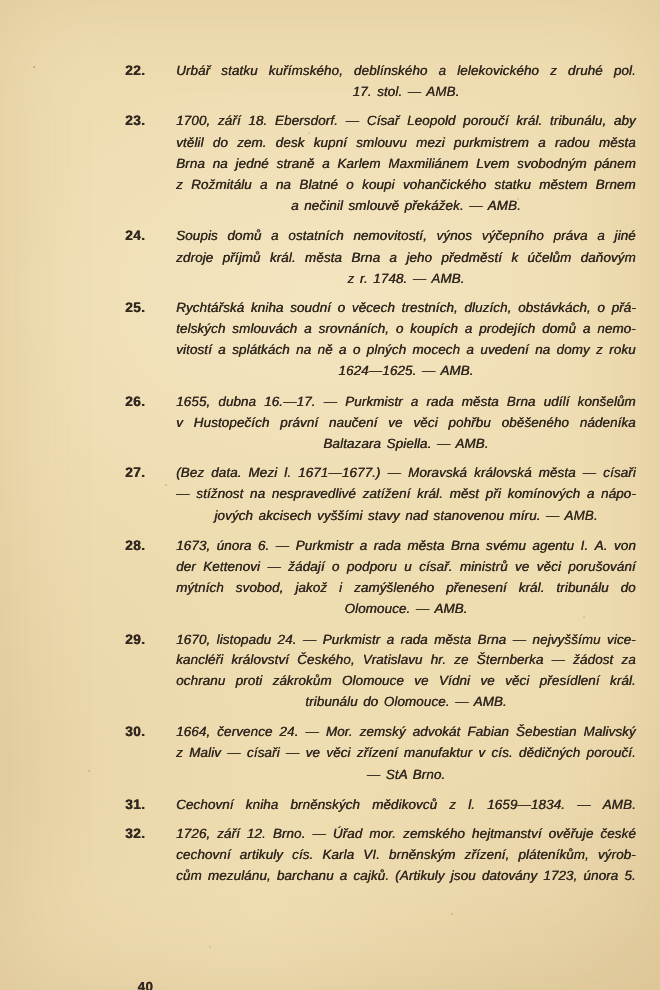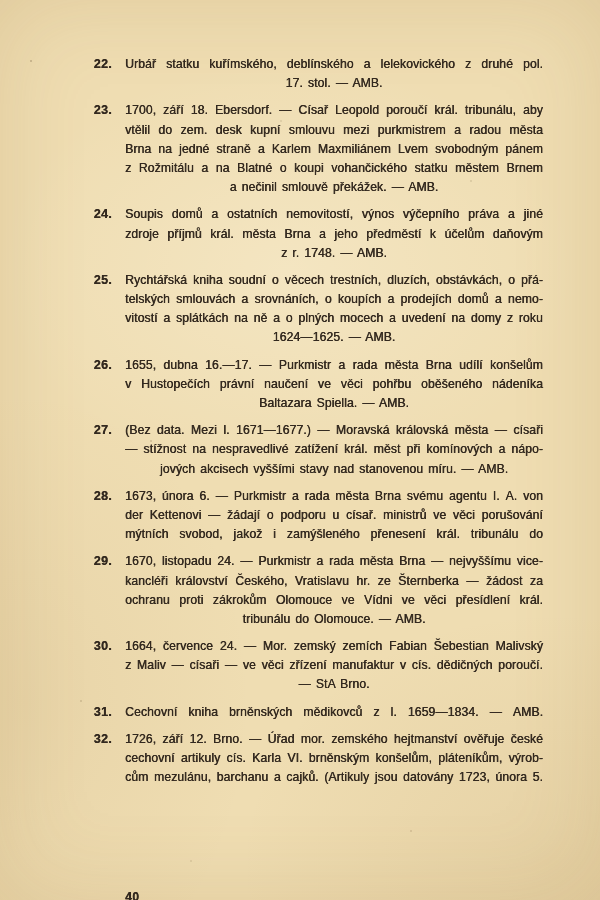--- a/index.html
+++ b/index.html
@@ -13,33 +13,35 @@
       radial-gradient(ellipse 520px 420px at 92% 96%, rgba(150,110,50,0.10), rgba(150,110,50,0) 60%),
       radial-gradient(ellipse 380px 520px at 4% 78%, rgba(150,110,50,0.08), rgba(150,110,50,0) 60%);
     box-shadow: inset 0 0 90px rgba(140,100,40,0.16);
     font-family:"Liberation Sans","DejaVu Sans",sans-serif;
     color:#33291f;
     overflow:hidden;
   }
   .content {
     position:absolute; top:55px; left:0; right:0;
     text-shadow: 0.4px 0 0 currentColor; 
+    padding-left: 20px;
   }
   .entry { display:flex; margin-bottom:8px; }
   .entry-num {
     flex:0 0 112px; width:112px;
     text-align:right;
     font-weight:bold;
     font-size:12.5px; line-height:19.2px;
     letter-spacing:0.3px;
   }
   .entry-body {
-    width:418px; margin-left:13px;
+    width:418px; margin-left:28px;
     font-size:12.2px; line-height:19.2px;
     letter-spacing:0.1px;
+    font-style:italic;
   }
   .line { height:19.2px; overflow:visible; }
   .line.just {
     display:flex; flex-wrap:nowrap;
     justify-content:space-between;
     white-space:nowrap;
   }
   .line.last { text-align:center; word-spacing:1.5px; white-space:nowrap; }
   .page-num {
     position:absolute;
@@ -324,20 +326,21 @@
             <span>mýtních</span>
             <span>svobod,</span>
             <span>jakož</span>
             <span>i</span>
             <span>zamýšleného</span>
             <span>přenesení</span>
             <span>král.</span>
             <span>tribunálu</span>
             <span>do</span>
           </div>
+          <div class="line last">Olomouce. — AMB.</div>
         </div>
       </div>
       <div class="entry">
         <div class="entry-num">29.</div>
         <div class="entry-body">
           <div class="line just">
             <span>1670,</span>
             <span>listopadu</span>
             <span>24.</span>
             <span>—</span>
@@ -380,21 +383,21 @@
       <div class="entry">
         <div class="entry-num">30.</div>
         <div class="entry-body">
           <div class="line just">
             <span>1664,</span>
             <span>července</span>
             <span>24.</span>
             <span>—</span>
             <span>Mor.</span>
             <span>zemský</span>
-            <span>zemích</span>
+            <span>advokát</span>
             <span>Fabian</span>
             <span>Šebestian</span>
             <span>Malivský</span>
           </div>
           <div class="line just">
             <span>z</span>
             <span>Maliv</span>
             <span>—</span>
             <span>císaři</span>
             <span>—</span>
@@ -442,21 +445,21 @@
             <span>ověřuje</span>
             <span>české</span>
           </div>
           <div class="line just">
             <span>cechovní</span>
             <span>artikuly</span>
             <span>cís.</span>
             <span>Karla</span>
             <span>VI.</span>
             <span>brněnským</span>
-            <span>konšelům,</span>
+            <span>zřízení,</span>
             <span>pláteníkům,</span>
             <span>výrob-</span>
           </div>
           <div class="line just">
             <span>cům</span>
             <span>mezulánu,</span>
             <span>barchanu</span>
             <span>a</span>
             <span>cajků.</span>
             <span>(Artikuly</span>

